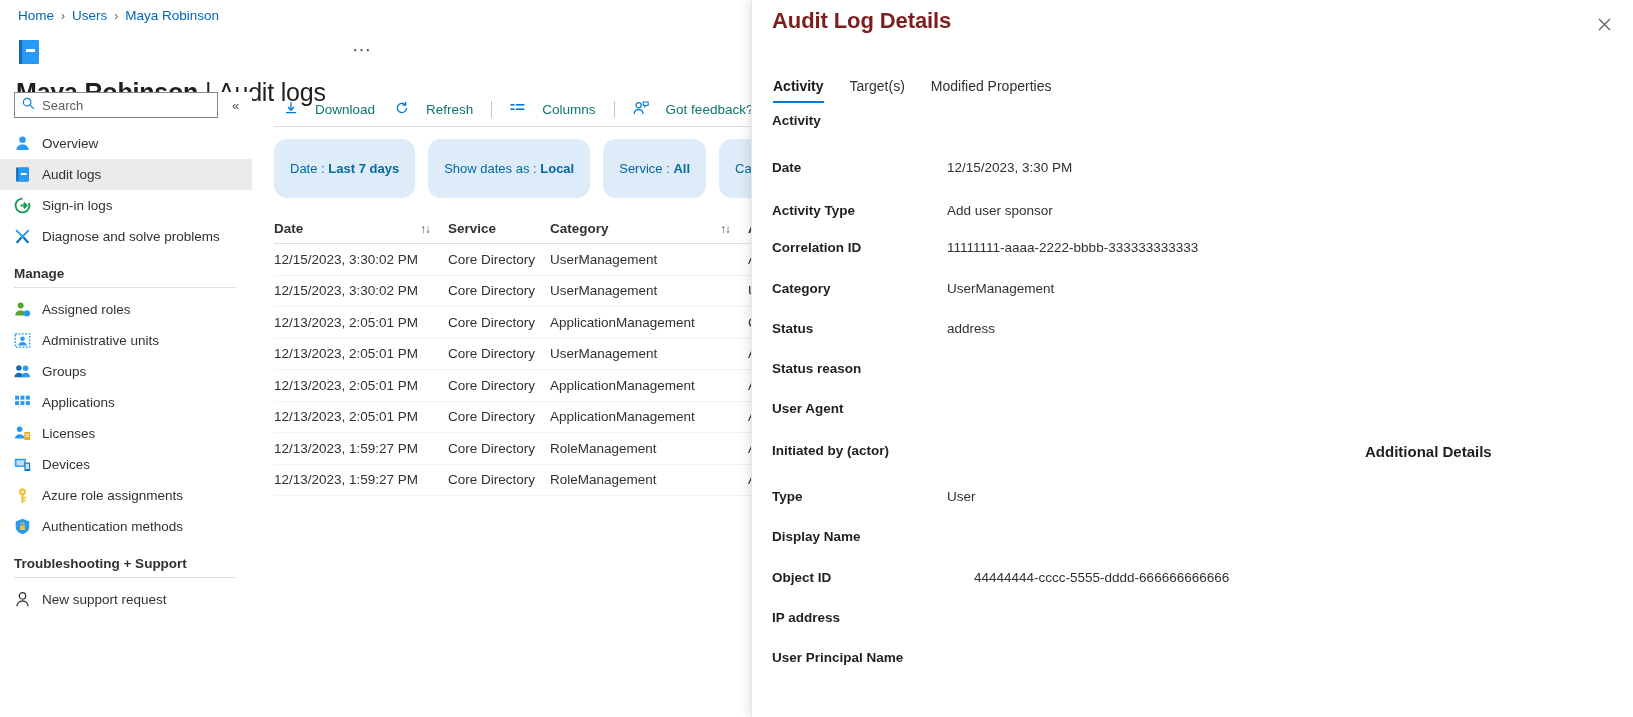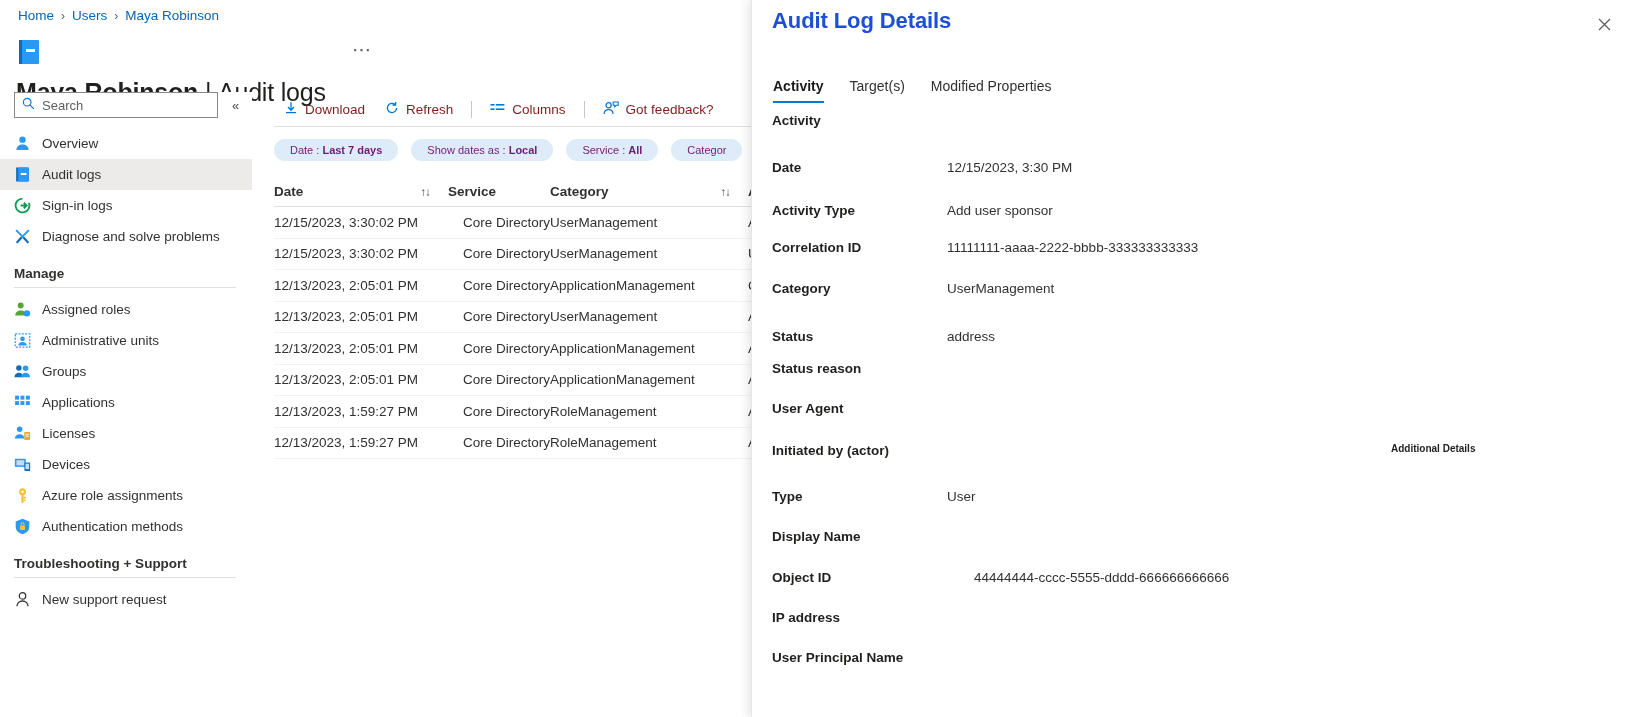--- a/index.html
+++ b/index.html
@@ -68,61 +68,61 @@
   }
   .nav-divider { height: 1px; background: #e1dfdd; margin: 2px 16px 6px 14px; }
 
   
   .content { position: absolute; left: 252px; top: 92px; right: 0; bottom: 0; }
   .toolbar {
     display: flex; align-items: center; height: 34px; padding-left: 22px; gap: 0px;
     font-size: 13.5px;
   }
   .tb-btn {
-    display: flex; align-items: center; gap: 7px; padding: 5px 10px;
-    color: #7f1d1d; cursor: pointer; white-space: nowrap;
+    display: flex; align-items: center; gap: 17px; padding: 5px 10px;
+    color: #0f766e; cursor: pointer; white-space: nowrap;
   }
   .tb-sep { width: 1px; height: 17px; background: #c8c6c4; margin: 0 8px; }
   .toolbar-underline { height: 1px; background: #e1dfdd; margin-left: 22px; margin-right: 0; }
 
   .chips { display: flex; align-items: center; gap: 13px; padding: 12px 0 0 22px; }
   .chip {
-    background: #deecf9; color: #701a75; border-radius: 13px;
-    padding: 5px 16px; font-size: 11px; white-space: nowrap; cursor: pointer;
+    background: #deecf9; color: #0369a1; border-radius: 13px;
+    padding: 22px 16px; font-size: 13px; white-space: nowrap; cursor: pointer;
   }
   .chip b { font-weight: 600; }
 
   
   .table { margin: 16px 0 0 22px; width: 760px; }
   .thead {
     display: flex; align-items: center; height: 30px;
     font-size: 13.5px; font-weight: 600; color: #323130;
     border-bottom: 1px solid #e1dfdd;
   }
   .th { display: flex; align-items: center; }
   .th .sorter { color: #484644; font-size: 11.5px; margin-left: auto; padding-right: 18px; letter-spacing:-1px; }
   .tr {
     display: flex; align-items: center; height: 31.5px;
     font-size: 13.5px; color: #323130; border-bottom: 1px solid #f3f2f1;
     cursor: pointer;
   }
   .c-date { width: 174px; flex: none; }
-  .c-service { width: 102px; flex: none; text-align: right; }
+  .c-service { width: 102px; flex: none; }
   .c-category { width: 198px; flex: none; display:flex; align-items:center; }
   .c-activity { width: 286px; flex: none; white-space: nowrap; overflow: hidden; }
 
   
   .panel {
     position: absolute; left: 751px; top: 0; width: 882px; height: 717px;
     background: #fff; border-left: 1px solid #e8e6e4;
     box-shadow: -3px 0 9px rgba(0,0,0,0.10);
   }
   .panel-title {
     position: absolute; left: 20px; top: 8px;
-    font-size: 22px; font-weight: 600; color: #1d4ed8; letter-spacing: -0.1px;
+    font-size: 22px; font-weight: 600; color: #7f1d1d; letter-spacing: -0.1px;
   }
   .panel-close {
     position: absolute; right: 18px; top: 13px; width: 22px; height: 22px;
     display: flex; align-items: center; justify-content: center; cursor: pointer;
     color: #605e5c;
   }
   .tabs {
     position: absolute; left: 20px; top: 74px; display: flex; gap: 0;
     font-size: 14px;
   }
@@ -135,22 +135,22 @@
     content: ""; position: absolute; left: 1px; right: 13px; bottom: 0;
     height: 2px; background: #0078d4;
   }
   .tab:first-child.active::after { left: 1px; right: 13px; }
 
   .section-head {
     position: absolute; left: 20px;
     font-size: 13.5px; font-weight: 600; color: #201f1e;
   }
   .addl-head {
-    position: absolute; left: 639px;
-    font-size: 10px; font-weight: 600; color: #201f1e;
+    position: absolute; left: 613px;
+    font-size: 15px; font-weight: 600; color: #201f1e;
   }
   .field { position: absolute; left: 20px; display: flex; font-size: 13.5px; }
   .field .k { width: 175px; flex: none; font-weight: 600; color: #201f1e; }
   .field .v { color: #323130; }
 
   .sq { width: 100%; height: 100%; }
 </style>
 </head>
 <body>
 
@@ -493,21 +493,21 @@
       <span class="v">Add user sponsor</span>
     </div>
     <div class="field" style="top:240px;">
       <span class="k">Correlation ID</span>
       <span class="v">11111111-aaaa-2222-bbbb-333333333333</span>
     </div>
     <div class="field" style="top:281px;">
       <span class="k">Category</span>
       <span class="v">UserManagement</span>
     </div>
-    <div class="field" style="top:321px;margin-top:8px;">
+    <div class="field" style="top:321px;">
       <span class="k">Status</span>
       <span class="v">address</span>
     </div>
     <div class="field" style="top:361px;">
       <span class="k">Status reason</span>
       <span class="v"></span>
     </div>
     <div class="field" style="top:401px;">
       <span class="k">User Agent</span>
       <span class="v"></span>

